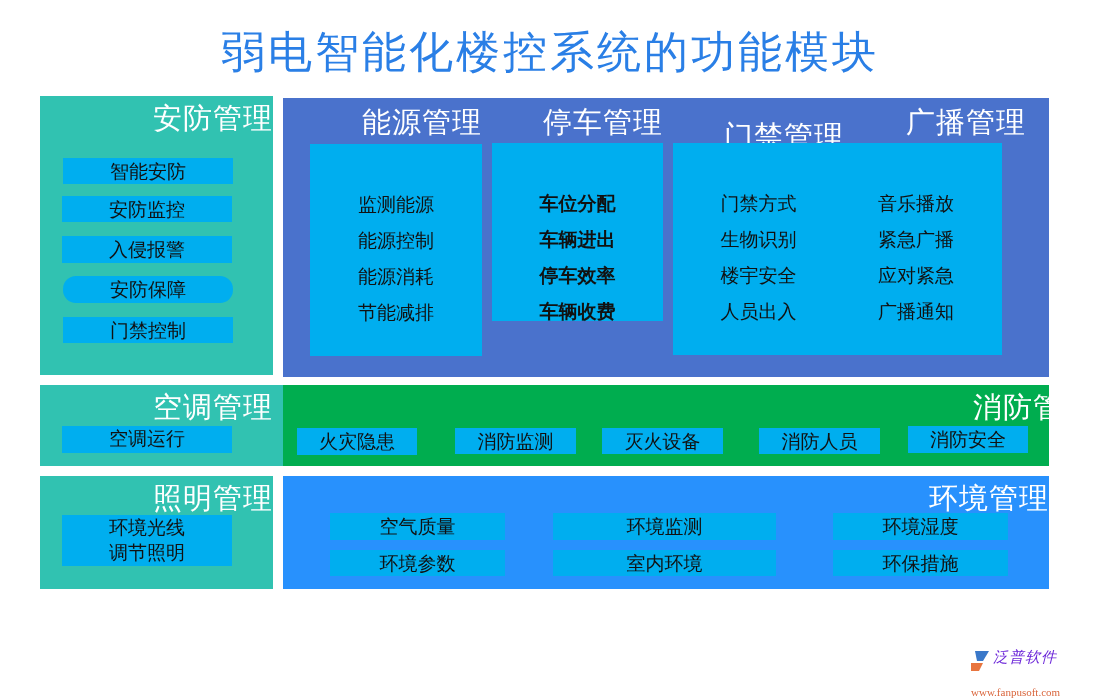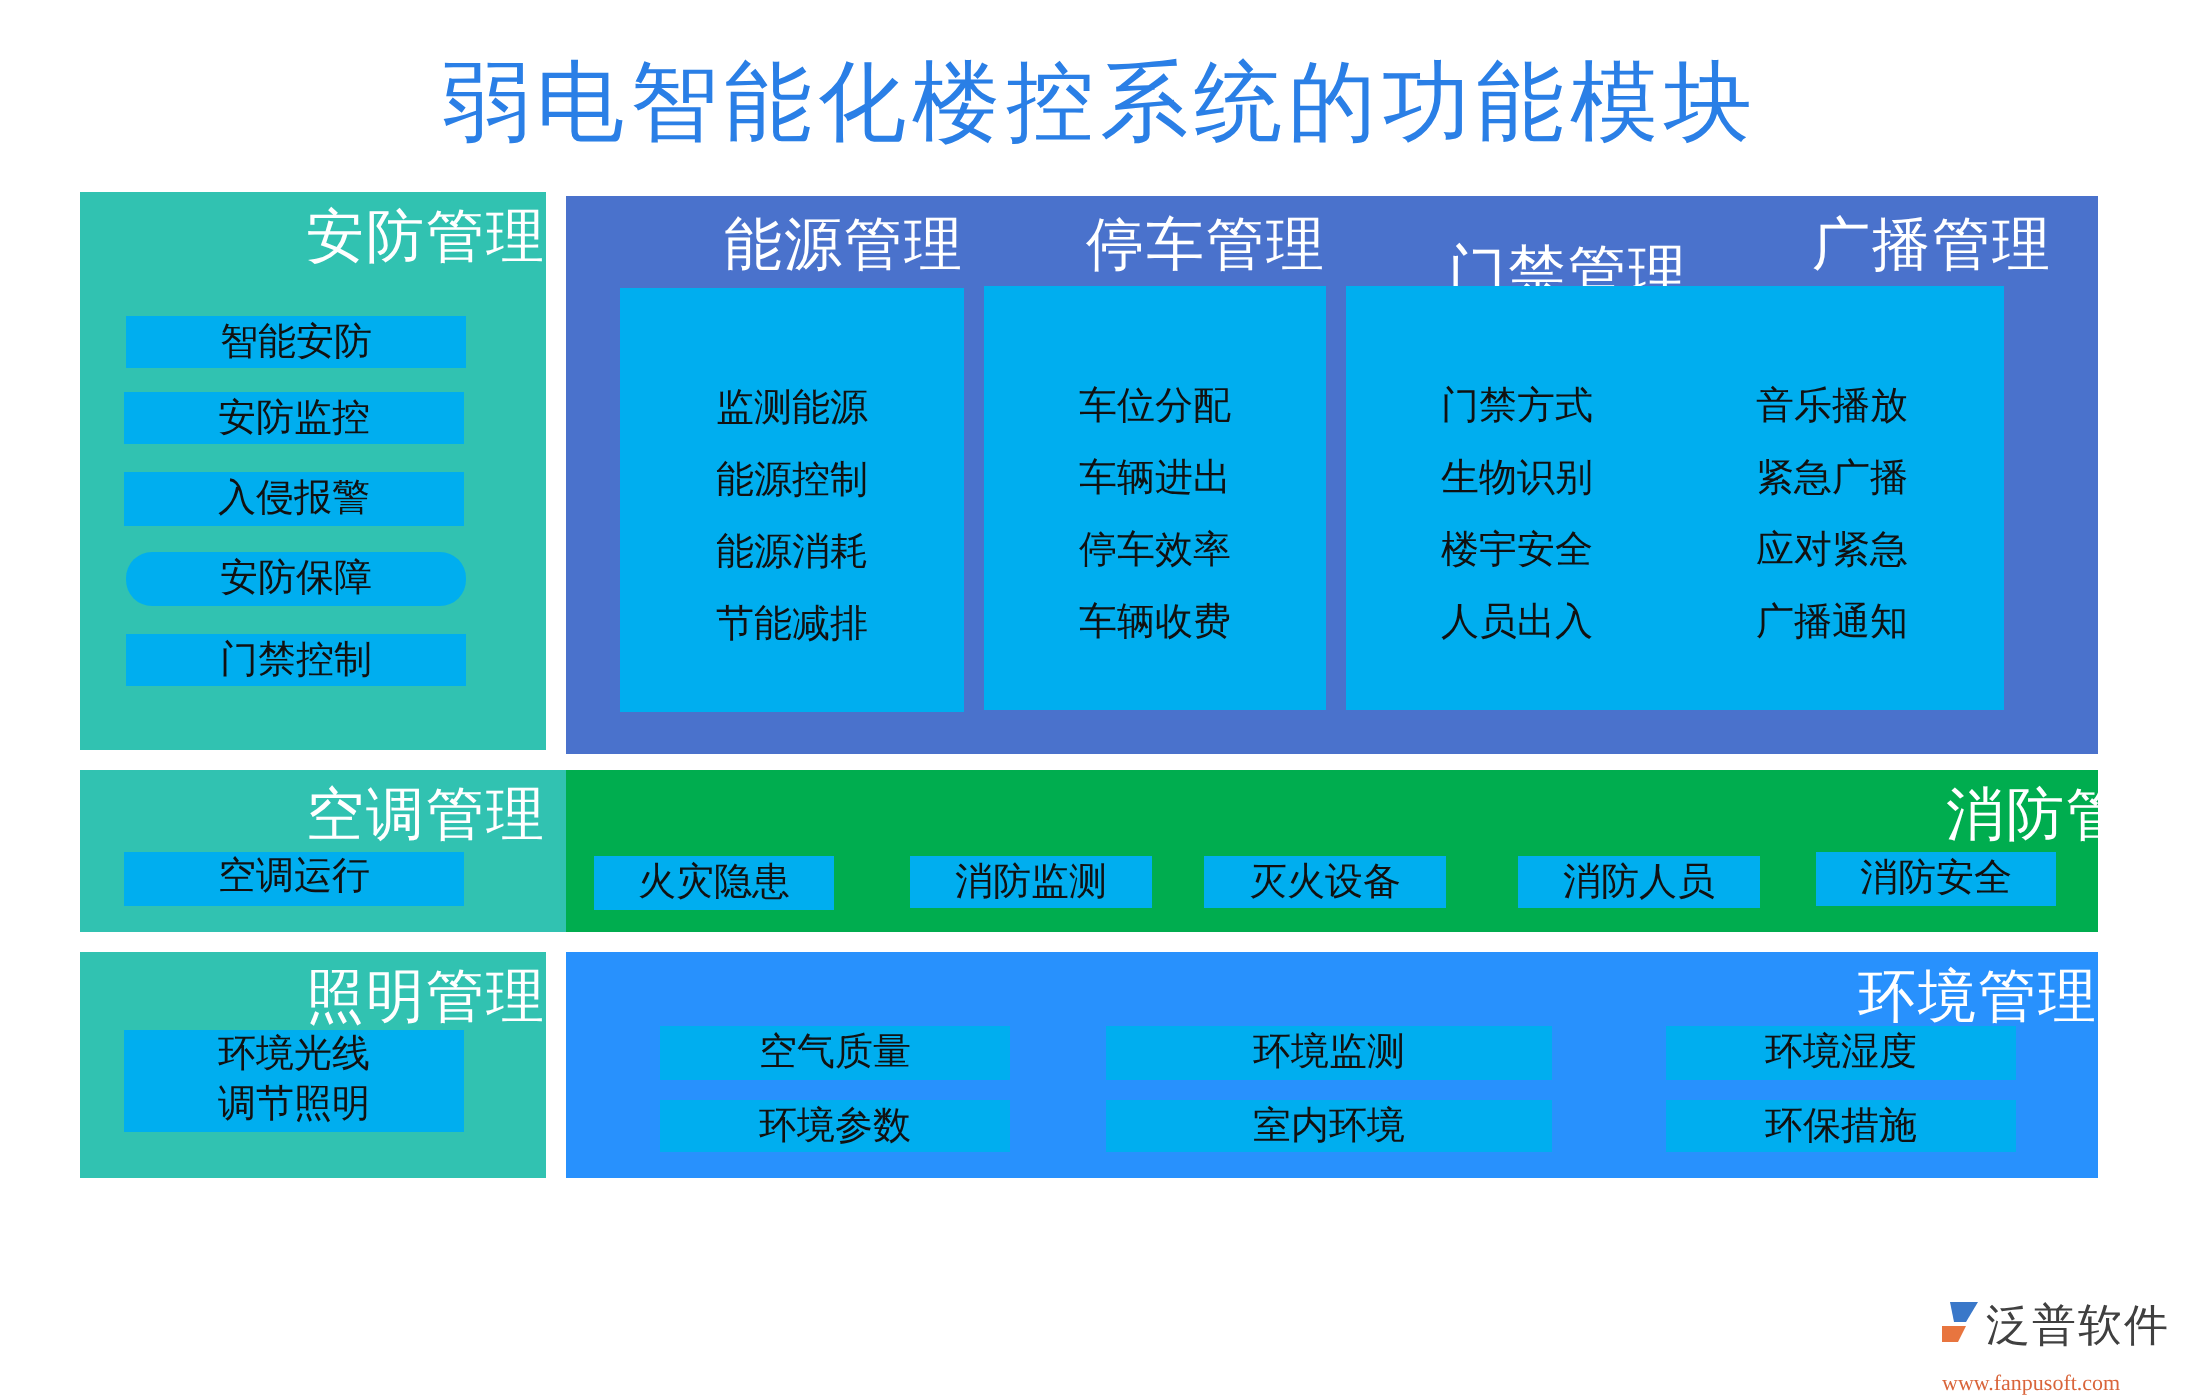--- a/index.html
+++ b/index.html
@@ -10,21 +10,21 @@
            letter-spacing:3px; font-family:"DejaVu Sans","Liberation Sans",sans-serif; line-height:60px; }
   .panel-teal { background:#31c2b1; }
   .panel-blue { background:#4a72cc; }
   .panel-green { background:#00ad4f; }
   .panel-env { background:#2891fd; }
   .ptitle { color:#ffffff; font-size:29px; text-align:right; line-height:36px; letter-spacing:1px; }
   .chip { background:#00aeef; color:#111; font-size:19px; text-align:center; }
   .card { background:#00aeef; }
   .card-list { position:absolute; left:0; right:0; top:42px; text-align:center; font-size:19px; color:#111; line-height:36px; }
   .logo { right:10px; bottom:6px; width:125px; height:48px; }
-  .logo-name { position:absolute; left:28px; top:2px; font-size:22px; color:#404040; font-family:"DejaVu Sans","Liberation Sans",sans-serif; letter-spacing:1px; }
+  .logo-name { position:absolute; left:28px; top:2px; font-size:15px; color:#6d28d9; font-family:"DejaVu Sans","Liberation Sans",sans-serif; letter-spacing:1px;font-style:italic; }
   .logo-url { position:absolute; left:6px; top:40px; font-size:11px; color:#d9653b; font-family:Liberation Serif, serif; }
 </style>
 </head>
 <body>
 
 <div class="abs title">弱电智能化楼控系统的功能模块</div>
 
 <div class="abs panel-teal" style="left:40px;top:96px;width:233px;height:279px;">
   <div class="abs ptitle" style="left:0;top:4px;width:233px;">安防管理</div>
   <div class="abs chip" style="left:23px;top:62px;width:170px;height:26px;line-height:26px;">智能安防</div>
@@ -39,21 +39,21 @@
   <div class="abs card" style="left:27px;top:46px;width:172px;height:212px;">
     <div class="card-list">
       <div>监测能源</div>
       <div>能源控制</div>
       <div>能源消耗</div>
       <div>节能减排</div>
     </div>
   </div>
 
   <div class="abs ptitle" style="left:209px;top:6px;width:171px;">停车管理</div>
-  <div class="abs card" style="left:209px;top:45px;width:171px;height:212px;">
+  <div class="abs card" style="left:209px;top:45px;width:171px;height:178px;font-weight:bold;">
     <div class="card-list">
       <div>车位分配</div>
       <div>车辆进出</div>
       <div>停车效率</div>
       <div>车辆收费</div>
     </div>
   </div>
 
   <div class="abs ptitle" style="left:390px;top:20px;width:171px;">门禁管理</div>
   <div class="abs card" style="left:390px;top:45px;width:171px;height:212px;">

